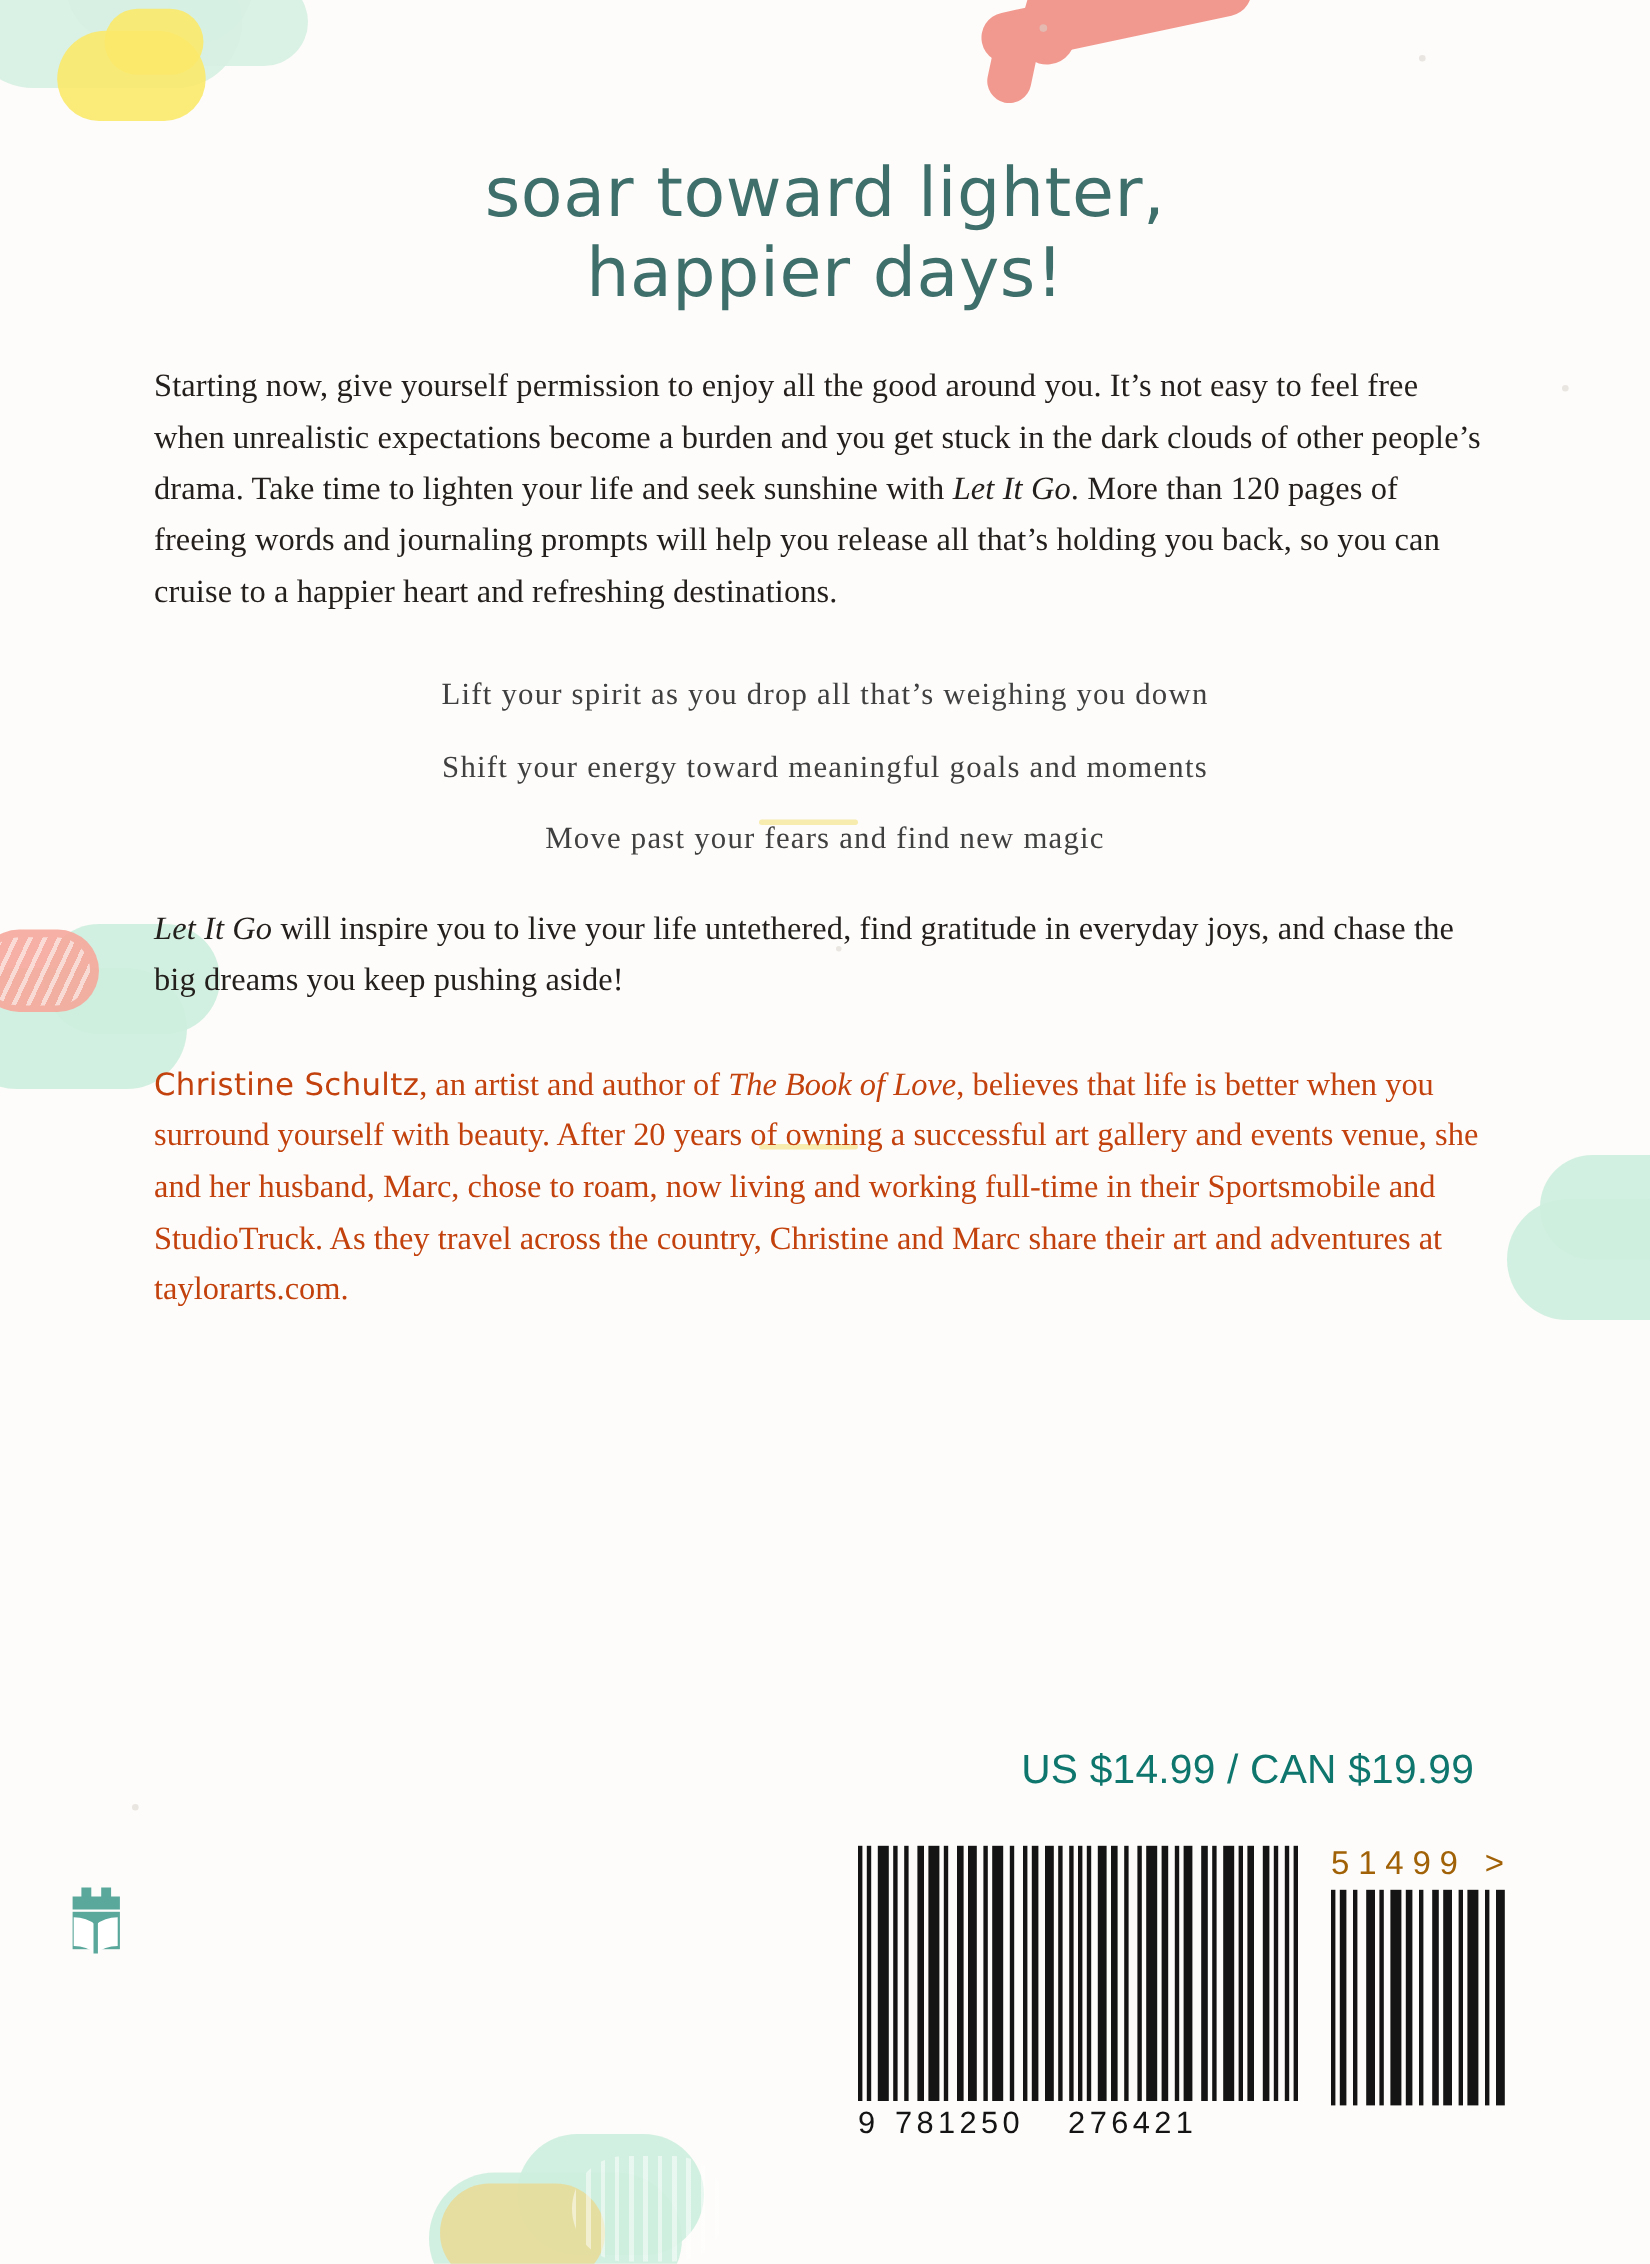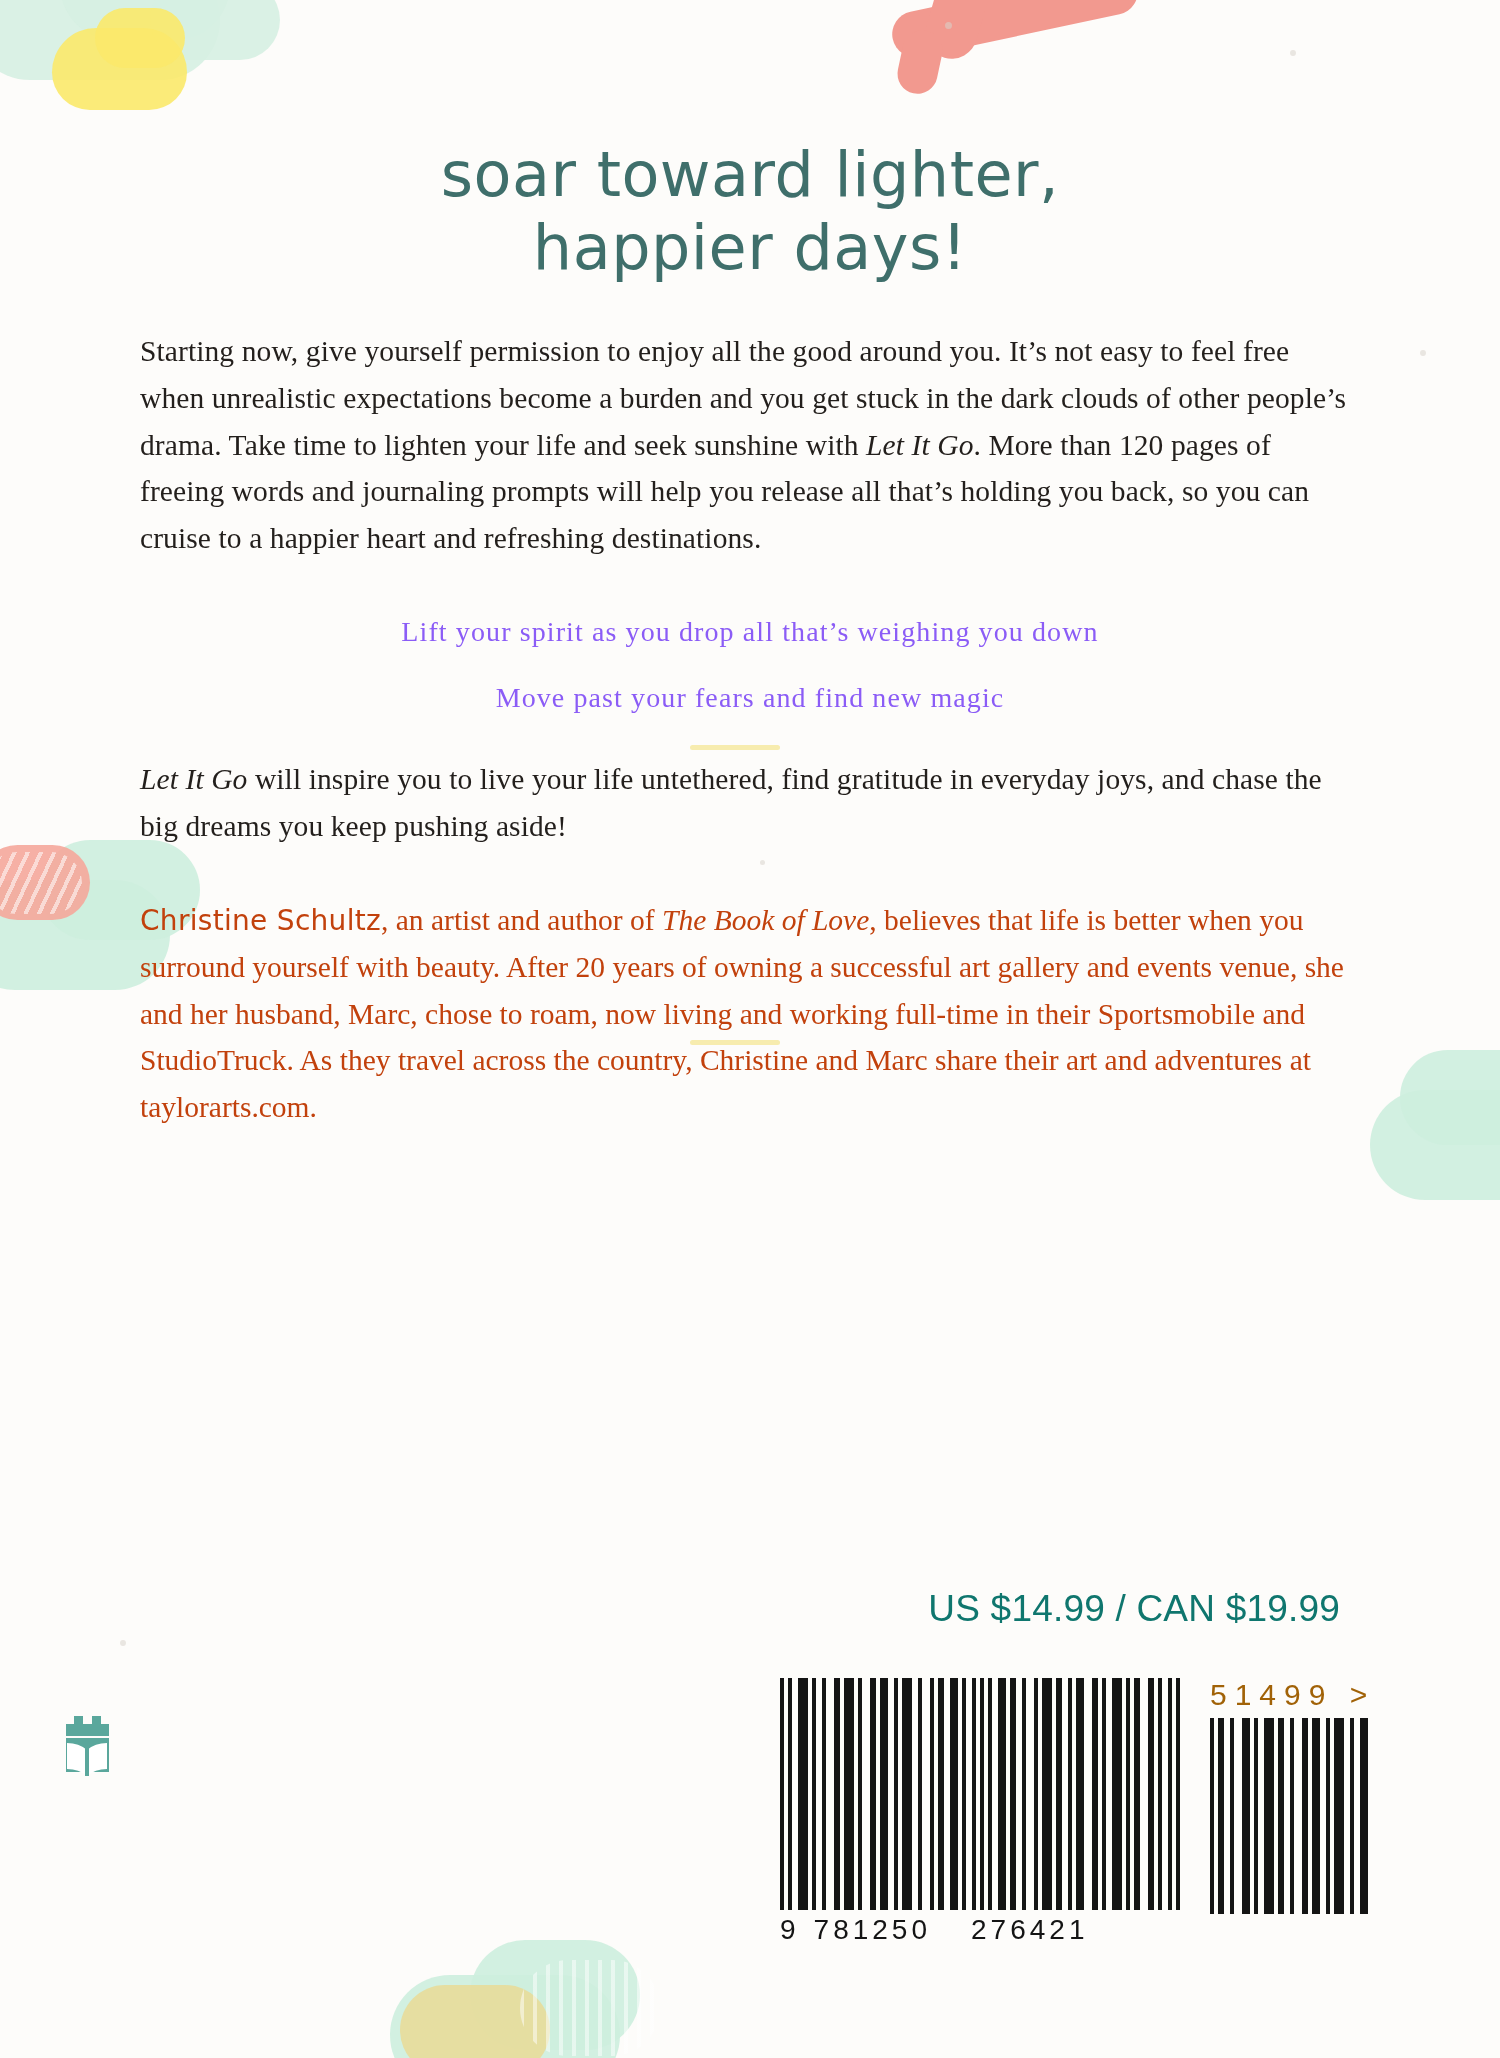--- a/index.html
+++ b/index.html
@@ -91,21 +91,21 @@
     font-size: 29.5px;
     line-height: 1.58;
     letter-spacing: .1px;
   }
   .body-copy.second { margin-top: 44px; }
   .body-copy em { font-style: italic; }
 
   .bullets {
     margin: 56px 0 10px 0;
     text-align: center;
-    color: #8b5cf6;
+    color: #404040;
     font-size: 28px;
     line-height: 1.05;
     letter-spacing: 1.1px;
   }
   .bullets .bullet { display: block; margin-bottom: 36px; }
 
   .author-copy {
     margin: 48px 0 0 0;
     color: #c2410c;
     font-size: 29.5px;
@@ -249,20 +249,21 @@
 
   <h1 class="headline">
     <span>soar toward lighter,</span>
     <span class="l2">happier days!</span>
   </h1>
 
   <p class="body-copy"><span>Starting now, give yourself permission to enjoy all the good around you. It’s not easy to feel free when unrealistic expectations become a burden and you get stuck in the dark clouds of other people’s drama. Take time to lighten your life and seek sunshine with </span><em>Let It Go</em><span>. More than 120 pages of freeing words and journaling prompts will help you release all that’s holding you back, so you can cruise to a happier heart and refreshing destinations.</span></p>
 
   <div class="bullets">
     <span class="bullet">Lift your spirit as you drop all that’s weighing you down</span>
+    <span class="bullet">Shift your energy toward meaningful goals and moments</span>
     <span class="bullet">Move past your fears and find new magic</span>
   </div>
 
   <p class="body-copy second"><em>Let It Go</em><span> will inspire you to live your life untethered, find gratitude in everyday joys, and chase the big dreams you keep pushing aside!</span></p>
 
   <p class="author-copy"><span class="author-name">Christine Schultz</span><span>, an artist and author of </span><em>The Book of Love</em><span>, believes that life is better when you surround yourself with beauty. After 20 years of owning a successful art gallery and events venue, she and her husband, Marc, chose to roam, now living and working full-time in their Sportsmobile and StudioTruck. As they travel across the country, Christine and Marc share their art and adventures at taylorarts.com.</span></p>
 
 </div>
 
 <div class="footer">

